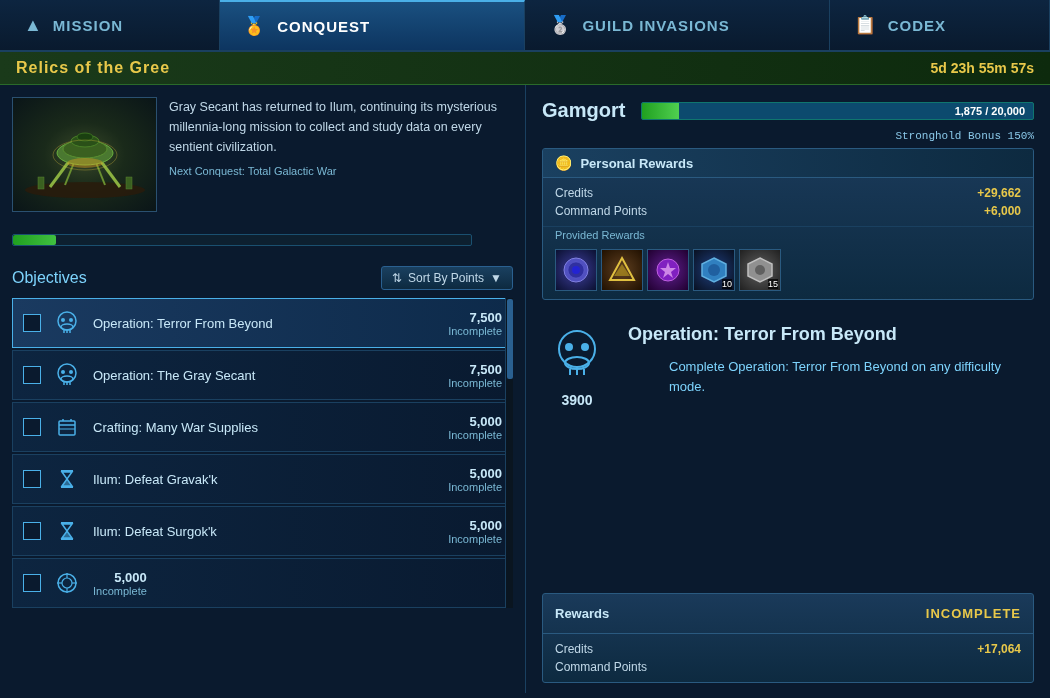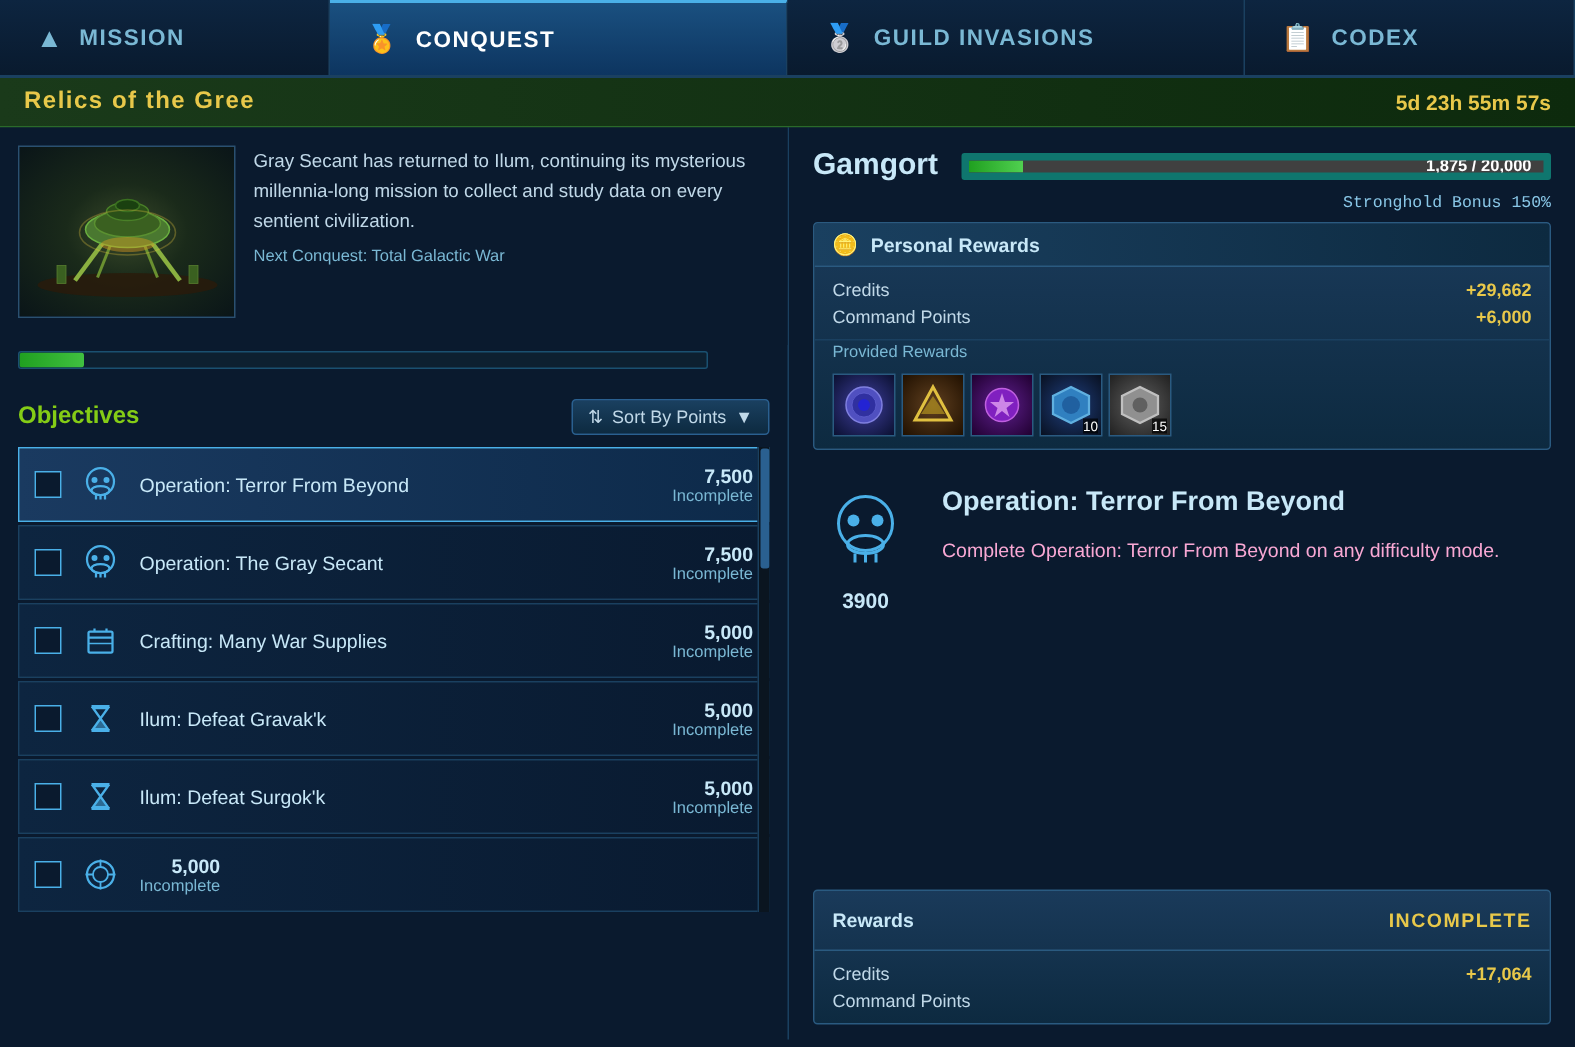--- a/index.html
+++ b/index.html
@@ -146,22 +146,22 @@
       overflow: hidden;
     }
     .objectives-header {
       display: flex;
       align-items: center;
       justify-content: space-between;
       margin-bottom: 8px;
     }
     .objectives-title {
       font-size: 16px;
-      font-weight: bold;
-      color: #84cc16;
+      font-weight: normal;
+      color: #7dd3fc;
     }
     .sort-dropdown {
       display: flex;
       align-items: center;
       background: linear-gradient(to bottom, #1a4060, #0d2a40);
       border: 1px solid #2a6090;
       border-radius: 3px;
       padding: 4px 10px;
       cursor: pointer;
       gap: 6px;
@@ -267,22 +267,22 @@
       margin-bottom: 8px;
     }
     .character-name {
       font-size: 20px;
       font-weight: bold;
       color: #c8e8f8;
     }
     .xp-bar-bg {
       flex: 1;
       height: 18px;
-      background: #404040;
-      border: 5px solid #0f766e;
+      background: #0c4a6e;
+      border: 1px solid #0f766e;
       border-radius: 2px;
       overflow: hidden;
       position: relative;
     }
     .xp-bar-fill {
       height: 100%;
       background: linear-gradient(to right, #20a020, #50d050);
       width: 9.375%;
     }
     .xp-text {
@@ -411,22 +411,23 @@
       margin-bottom: 12px;
     }
     .obj-completion {
       font-size: 14px;
       font-weight: bold;
       color: #40c870;
       margin-bottom: 8px;
     }
     .obj-detail-desc {
       font-size: 13px;
-      color: #f9a8d4;
+      color: #7dd3fc;
       line-height: 1.5;
+      margin-left: 41px;
     }
 
     
     .rewards-footer {
       margin: 0 16px 10px;
       background: linear-gradient(to bottom, #1a3a5a, #0d2a40);
       border: 1px solid #2a5a80;
       border-radius: 3px;
     }
     .rewards-footer-header {

